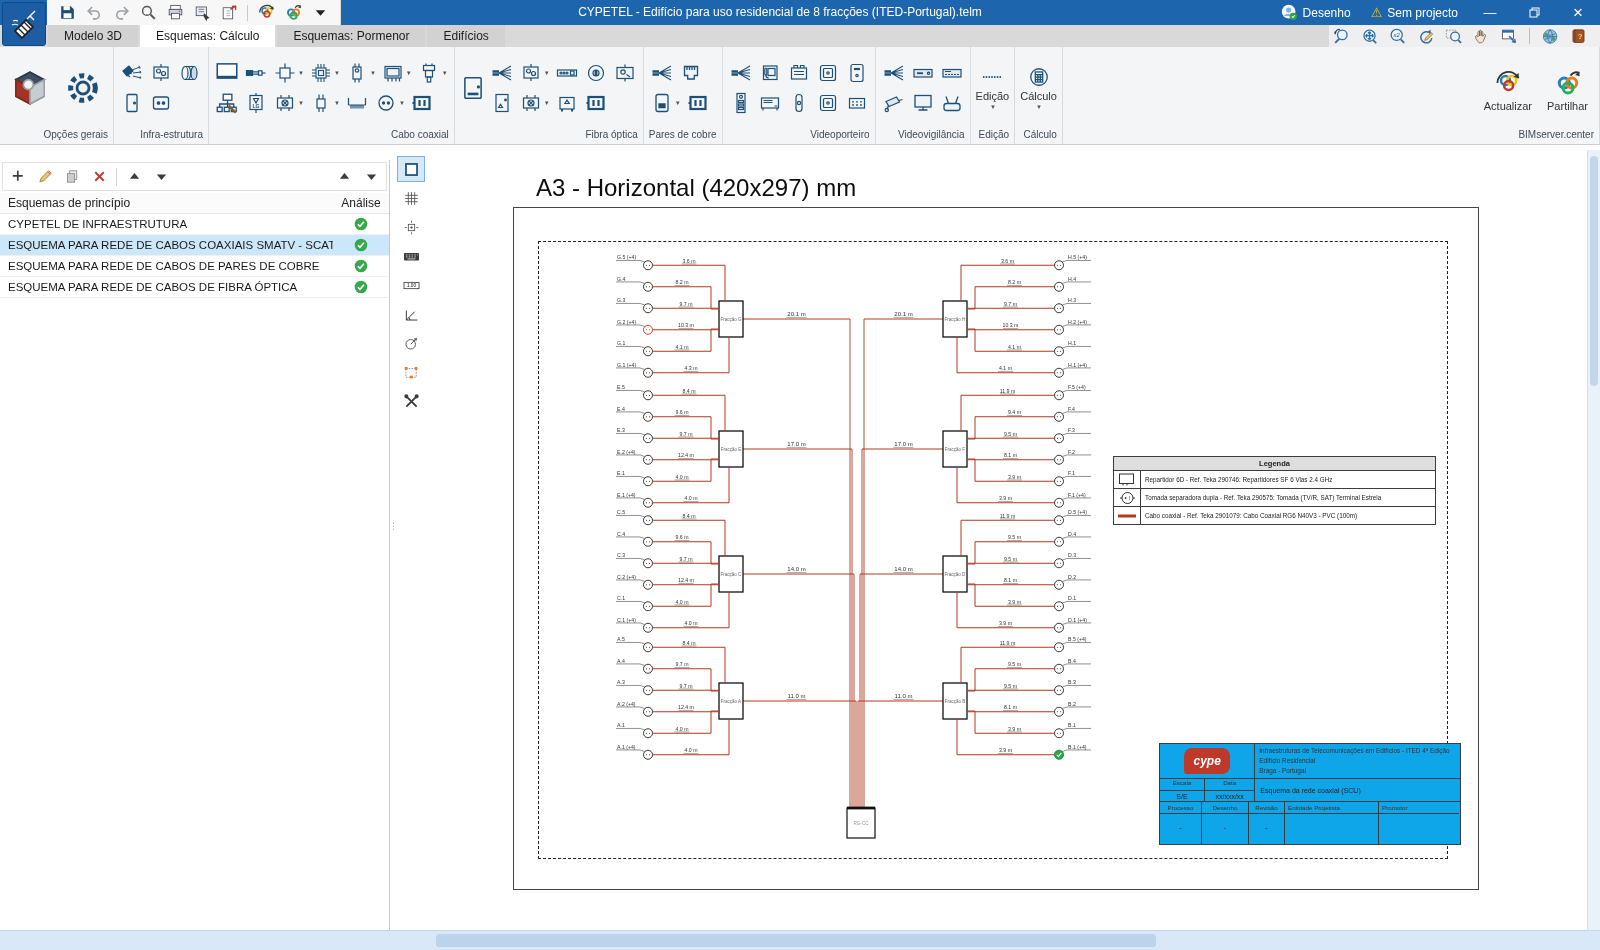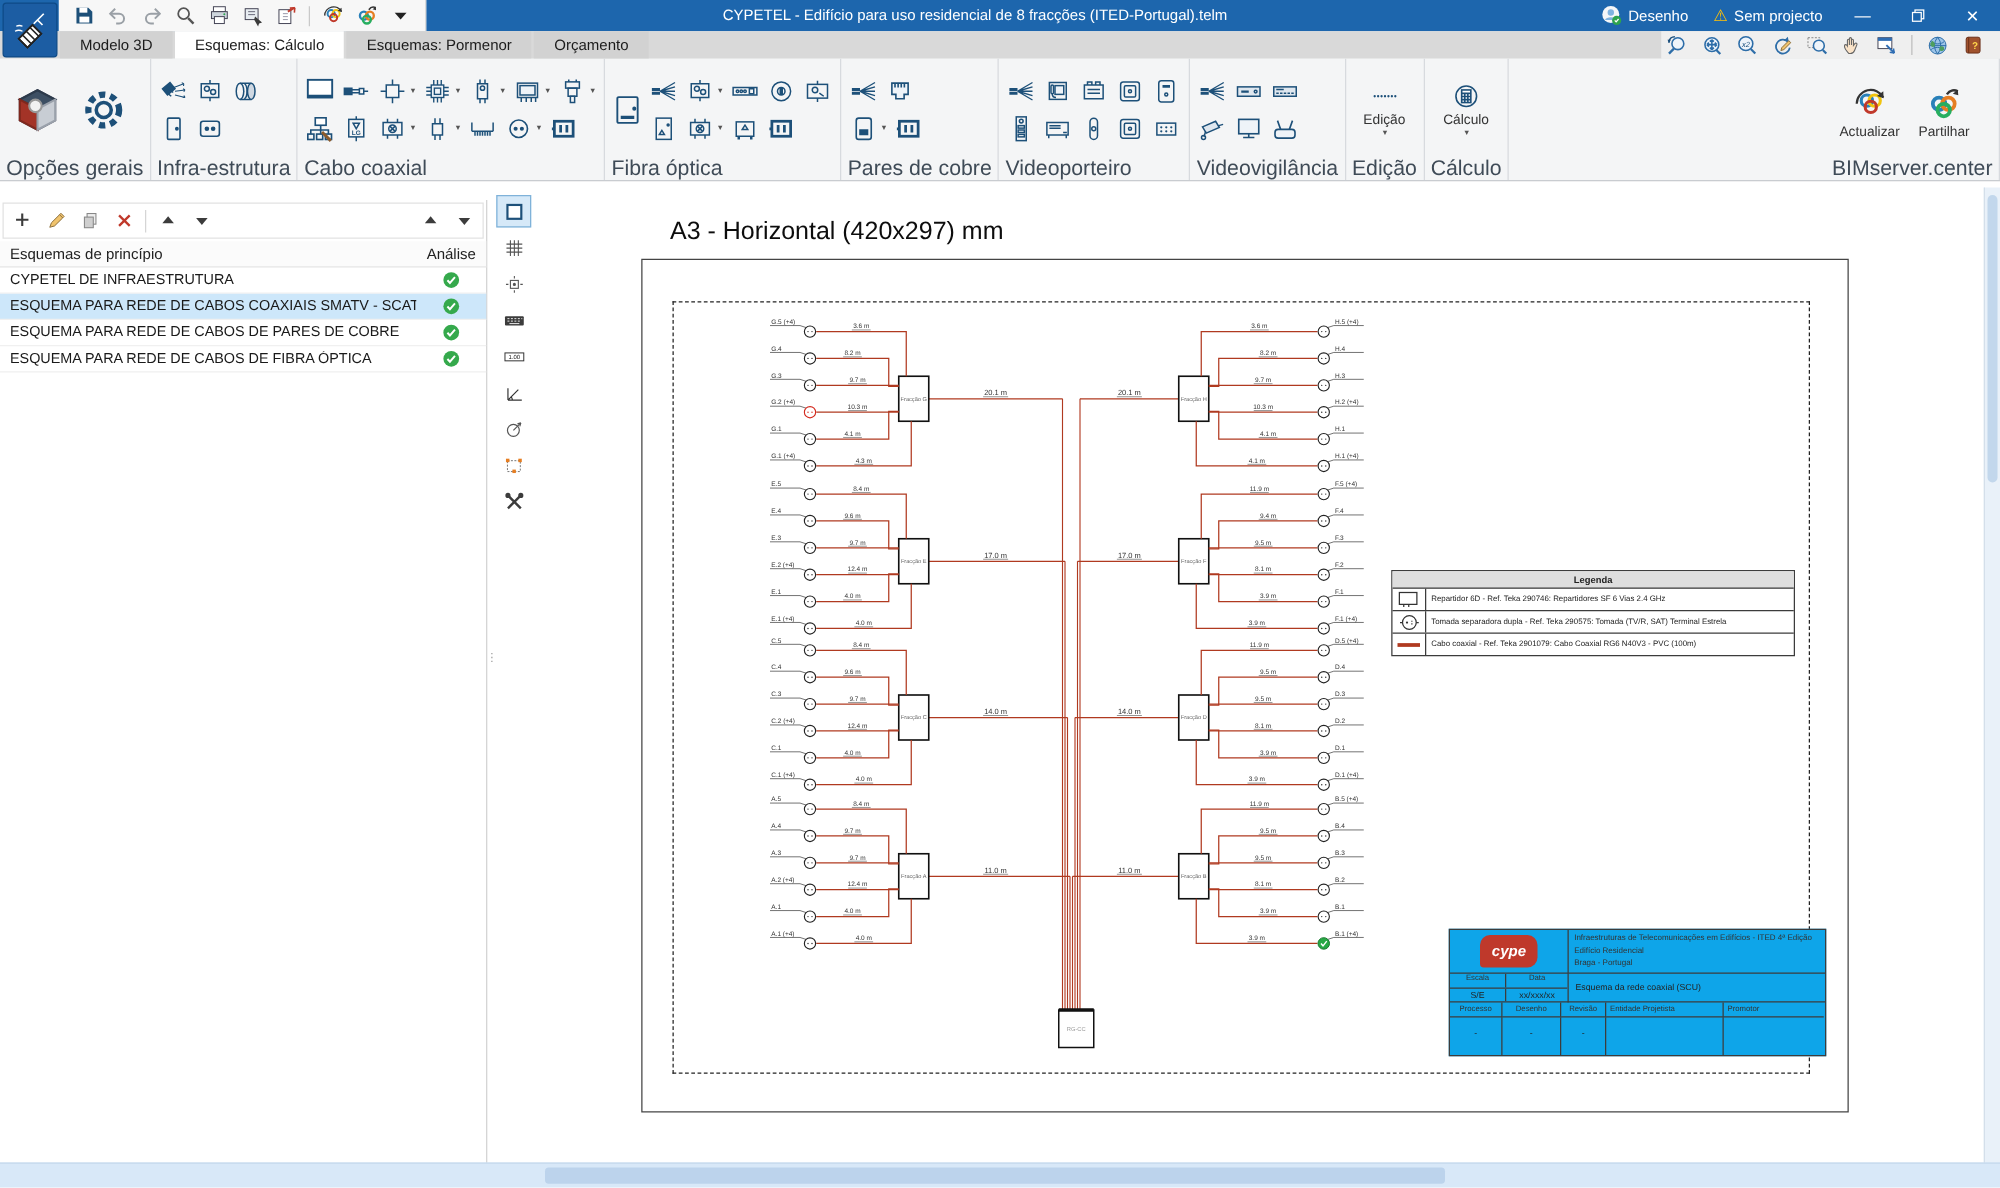--- a/index.html
+++ b/index.html
@@ -25,21 +25,21 @@
   .tab{padding:0 16px;font-size:12px;line-height:22px;color:#1b1b1b;background:#d2d2d2;margin-right:2px}
   .tab.active{background:#fff}
   .vtools{margin-left:auto;display:flex;align-items:center;gap:4px;padding-right:10px;background:#efefef}
   .vbtn{width:24px;height:20px;display:flex;align-items:center;justify-content:center}
   .vsep{width:1px;height:16px;background:#bdbdbd;margin:0 4px}
   
   .ribbon{position:absolute;left:0;top:47px;width:1600px;height:98px;background:#f4f5f6;
           border-bottom:1px solid #c9ccd0;display:flex;align-items:stretch;box-sizing:border-box}
   .rgroup{display:flex;flex-direction:column;border-right:1px solid #d7dade;padding:2px 5px 0;box-sizing:border-box}
   .rbody{flex:1;display:flex;align-items:center;gap:3px}
-  .rlabel{height:17px;font-size:17px;color:#3f4b57;text-align:left;white-space:nowrap;line-height:15px}
+  .rlabel{height:17px;font-size:10px;color:#3f4b57;text-align:right;white-space:nowrap;line-height:15px}
   .bigbtn{width:50px;height:68px;display:flex;align-items:center;justify-content:center}
   .bigcol{display:flex;flex-direction:column;justify-content:center;gap:6px}
   .rgrid{display:flex;flex-direction:column;justify-content:center;gap:6px}
   .rrow{display:flex;align-items:center;gap:3px}
   .ritem{display:flex;align-items:center;padding:0 1px}
   .caret{font-size:6px;color:#555;margin-left:1px;line-height:1}
   .menucol{display:flex;flex-direction:column;align-items:center;justify-content:center;gap:2px;flex:1}
   .menucol .mlab{font-size:11px;color:#333}
   .bimgroup{margin-left:auto}
   .bimbtn{display:flex;flex-direction:column;align-items:center;gap:2px;padding:4px 6px 0}
@@ -59,21 +59,21 @@
   .prow.sel{background:#cde7fa}
   
   .sidestrip{position:absolute;left:390px;top:150px;width:42px;bottom:19px;background:#fff;display:flex;
              flex-direction:column;align-items:center;padding-top:6px;gap:3px;box-sizing:border-box}
   .sbtn{width:26px;height:24px;display:flex;align-items:center;justify-content:center;border:1px solid transparent}
   .sbtn.sel{background:#d6e9f8;border-color:#7fb2d9}
   .splitdots{position:absolute;left:-1px;top:374px;color:#9a9a9a;font-size:9px;line-height:4px;letter-spacing:0}
   
   .canvas{position:absolute;left:432px;top:150px;right:12px;bottom:19px;background:#fff;overflow:hidden}
   .page{position:absolute;left:81px;top:57px;width:964px;height:681px;border:1px solid #444;box-sizing:content-box}
-  .pagetitle{position:absolute;left:22px;top:-34px;font-size:20px;color:#0d0d0d;white-space:nowrap}
+  .pagetitle{position:absolute;left:22px;top:-34px;font-size:24px;color:#0d0d0d;white-space:nowrap}
   .pframe{position:absolute;left:24px;top:33px;width:908px;height:616px;border:1px dashed #222}
   .schemwrap{position:absolute;left:0;top:0;width:964px;height:681px}
   
   .legend{position:absolute;left:599px;top:248px;width:323px;border:1px solid #3c3c3c;background:#fff;box-sizing:border-box}
   .lhdr{height:13px;line-height:13px;text-align:center;font-size:7.5px;font-weight:bold;color:#222;
         background:#dedede;border-bottom:1px solid #3c3c3c}
   .lrow{display:flex;height:17px;align-items:stretch;border-top:1px solid #3c3c3c}
   .lrow:first-of-type{border-top:none}
   .lsym{width:26px;display:flex;align-items:center;justify-content:center}
   .ltext{flex:1;border-left:1px solid #3c3c3c;display:flex;align-items:center;padding-left:4px;
@@ -248,21 +248,21 @@
     </svg>
   </div>
   <div class="winbtn" style="font-size:17px">×</div>
 </div>
 
 <div class="tabrow">
   <div class="tabs" id="tabs">
       <div class="tab">Modelo 3D</div>
       <div class="tab active">Esquemas: Cálculo</div>
       <div class="tab">Esquemas: Pormenor</div>
-      <div class="tab">Orçamento</div>
+      <div class="tab">Edifícios</div>
     </div>
   <div class="vtools" id="vtools">
       <div class="vbtn">
         <span style="display: inline-flex;">
           <svg width="19" height="19" viewBox="0 0 24 24">
             <g fill="none" stroke="#2d6da8" stroke-width="1.6">
               <circle cx="13" cy="10" r="6" fill="#eef4fa"></circle>
               <path d="M9 15l-5 5" stroke-width="2.4"></path>
               <path d="M4 9c0-4 3-6 6-6" stroke="#1b4f7d"></path>
               <path d="M4 9l-1.5-3L6 6z" fill="#1b4f7d" stroke="none"></path>

